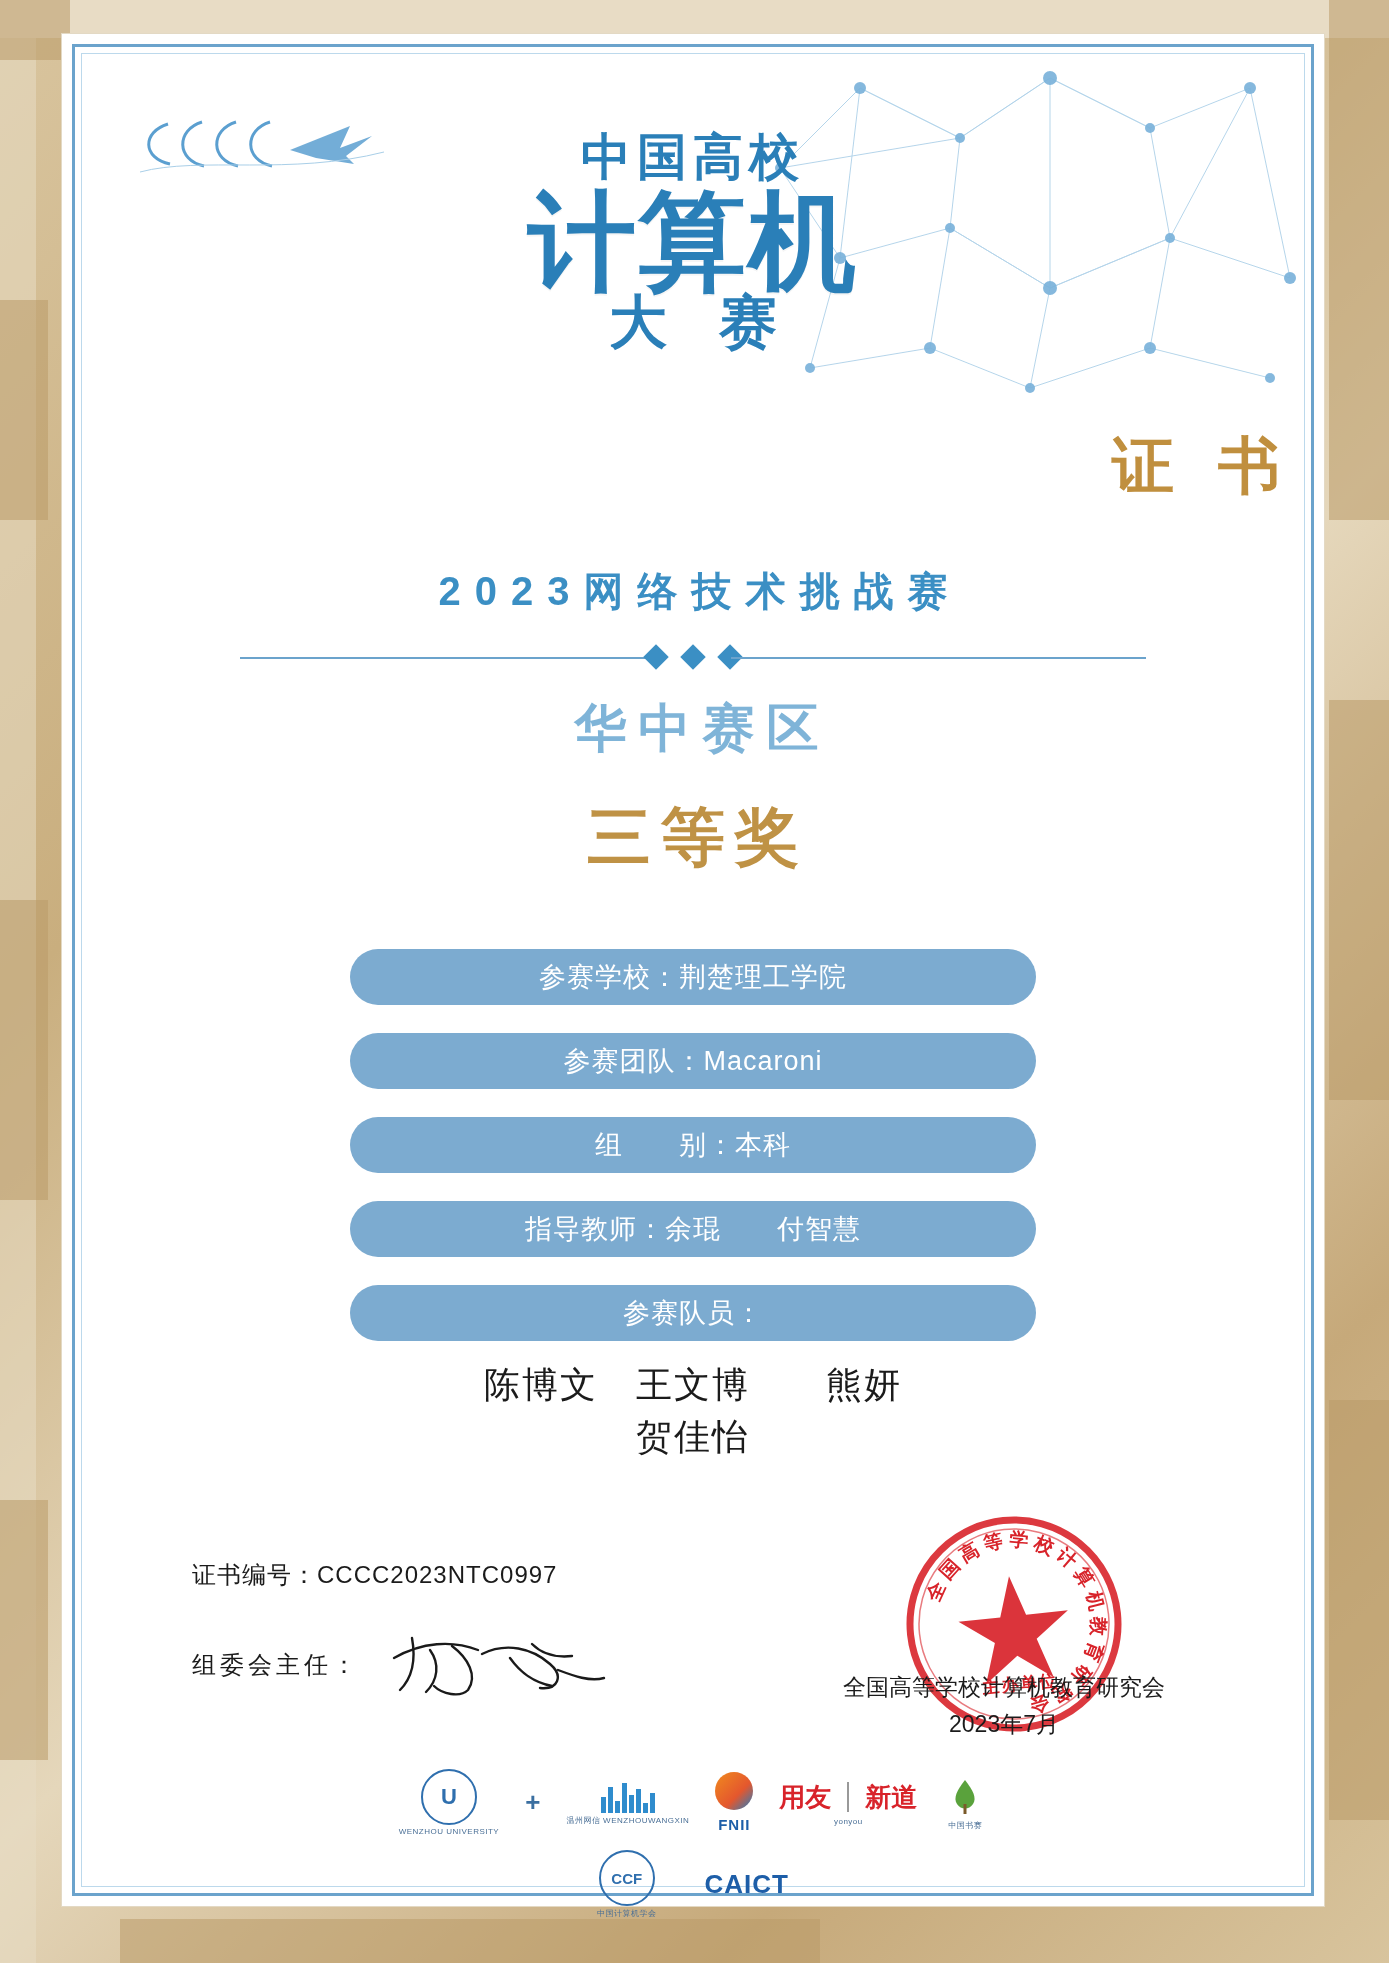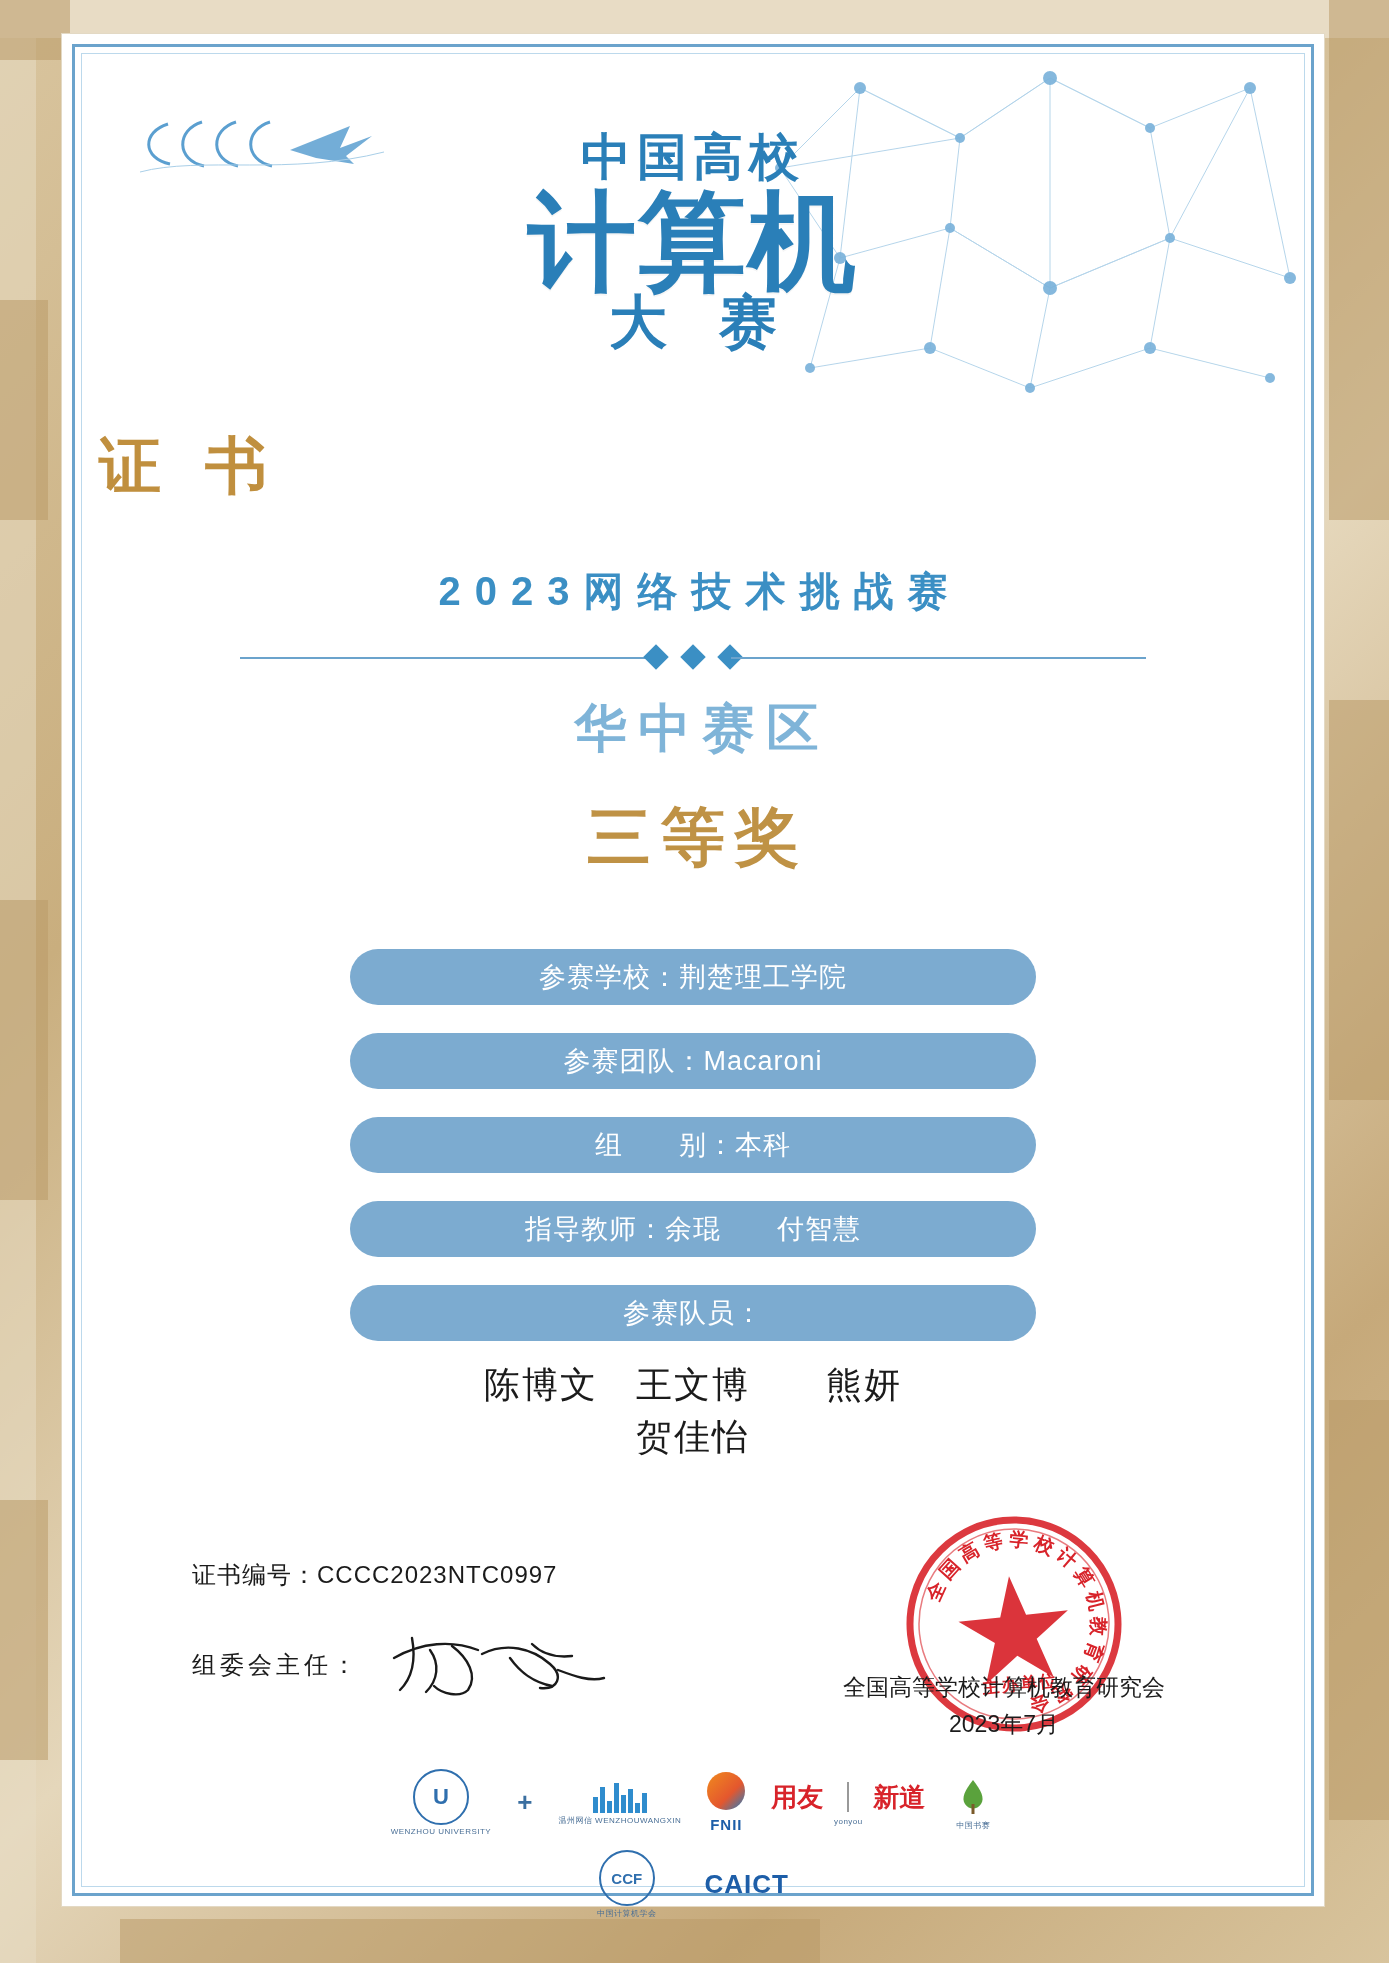--- a/index.html
+++ b/index.html
@@ -60,21 +60,21 @@
   .ml-line2{
     font-size:108px;font-weight:700;letter-spacing:2px;line-height:1.05;
     color:#2a7fb8;margin-top:-6px;
     text-shadow:0 2px 0 rgba(0,0,0,.04);
   }
   .ml-line3{
     font-size:58px;font-weight:700;letter-spacing:52px;margin-top:-14px;
     color:#2a7fb8;padding-left:52px;
   }
   .zhengshu{
-    position:absolute;left:0;right:0;top:390px;text-align:left;
+    position:absolute;left:0;right:0;top:390px;text-align:right;
     font-size:62px;font-weight:700;letter-spacing:44px;color:#c08f3e;
     padding-left:37px;
     font-family:"DejaVu Sans","Liberation Sans",sans-serif;
   }
   .subtitle{
     position:absolute;left:0;right:0;top:530px;text-align:center;
     font-size:40px;font-weight:700;letter-spacing:14px;color:#3b8fc4;
     padding-left:14px;
   }
   .divider{
@@ -147,21 +147,21 @@
   .plus{font-size:26px;color:#3b6fa0;font-weight:700;}
   .u-logo{width:52px;height:52px;border:2px solid #2f6fae;border-radius:50%;
     display:flex;align-items:center;justify-content:center;color:#2f6fae;
     font-size:22px;font-weight:700;}
   .wxw{display:flex;align-items:flex-end;gap:2px;height:34px;}
   .wxw i{display:block;width:5px;background:#2f8ccd;}
   .fnii{display:flex;align-items:center;gap:6px;flex-direction:column;}
   .fnii .globe{width:38px;height:38px;border-radius:50%;
     background:linear-gradient(135deg,#f08a1e,#e4572e 60%,#1d7fc4);}
   .fnii .txt{font-size:15px;font-weight:700;color:#1d5ea8;letter-spacing:1px;}
-  .yonyou{display:flex;align-items:center;gap:24px;}
+  .yonyou{display:flex;align-items:center;gap:16px;}
   .yy-red{font-size:26px;font-weight:700;color:#d8232a;}
   .yy-bar{width:2px;height:30px;background:#999;}
   .xd{font-size:26px;font-weight:700;color:#d8232a;}
   .tree{width:44px;height:44px;display:flex;align-items:center;justify-content:center;}
   .caict{font-size:26px;font-weight:700;color:#1d5ea8;letter-spacing:1px;}
   .ccf{width:52px;height:52px;border:2px solid #2f6fae;border-radius:50%;
     display:flex;align-items:center;justify-content:center;color:#2f6fae;
     font-size:15px;font-weight:700;}
 </style>
 </head>

